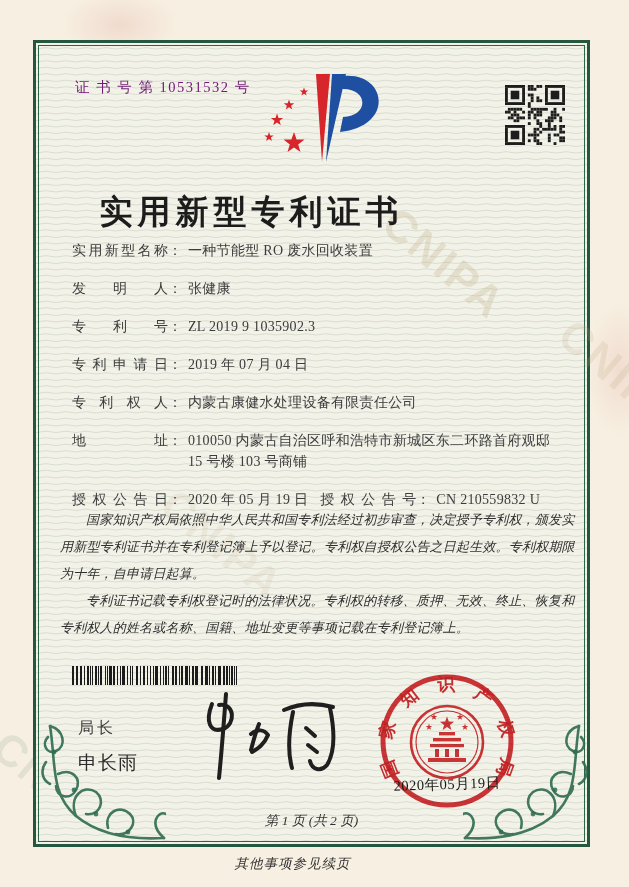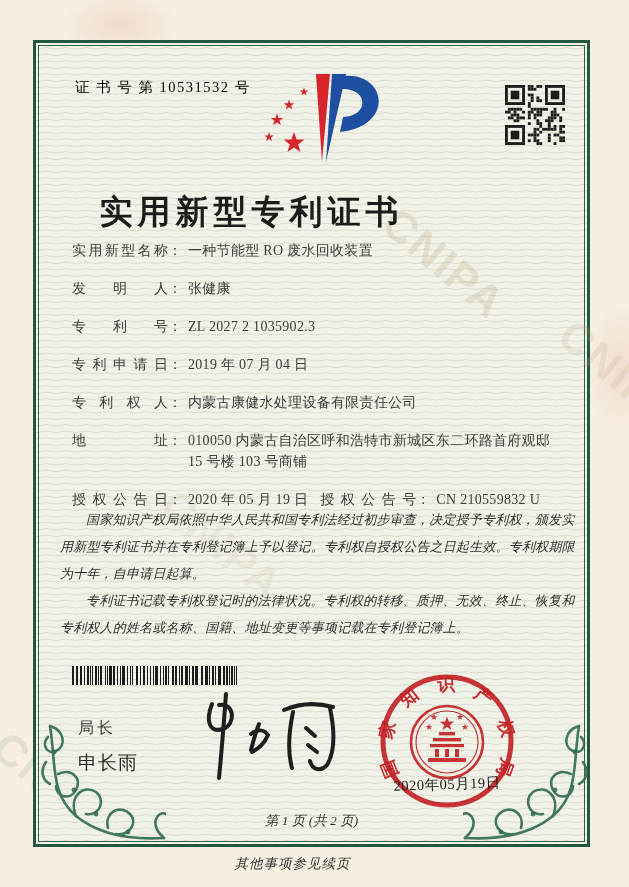--- a/index.html
+++ b/index.html
@@ -31,21 +31,21 @@
     border:3px solid #24573f;background:#f3f2e9;
   }
   .frame-inner{position:absolute;inset:2px;border:1px solid #2f6347;pointer-events:none;}
   .waves{position:absolute;inset:0;width:100%;height:100%;}
   
   .flourish{position:absolute;width:132px;height:122px;}
   .fl-left{left:34px;top:722px;}
   .fl-right{left:463px;top:722px;transform:scaleX(-1);}
   
   .certno{
-    position:absolute;left:75px;top:78px;font-size:14.5px;color:#000000;
+    position:absolute;left:75px;top:78px;font-size:14.5px;color:#701a75;
     letter-spacing:1.5px;
   }
   .logo{position:absolute;left:256px;top:70px;}
   .qr{position:absolute;left:505px;top:85px;}
   .title{
     position:absolute;left:0;top:158px;width:503px;text-align:center;
     font-size:33px;font-weight:bold;color:#1c1c1c;letter-spacing:5px;margin-top:32px;
   }
   
   .fields{position:absolute;left:72px;top:240px;width:490px;font-size:14px;color:#3c3c3c;}
@@ -417,21 +417,21 @@
       <span class="fvalue">一种节能型 RO 废水回收装置</span>
     </div>
     <div class="frow">
       <span class="flabel">发明人</span>
         <span class="colon">：</span>
       <span class="fvalue">张健康</span>
     </div>
     <div class="frow">
       <span class="flabel">专利号</span>
         <span class="colon">：</span>
-      <span class="fvalue">ZL 2027 2 1035902.3</span>
+      <span class="fvalue">ZL 2019 9 1035902.3</span>
     </div>
     <div class="frow">
       <span class="flabel">专利申请日</span>
         <span class="colon">：</span>
       <span class="fvalue">2019 年 07 月 04 日</span>
     </div>
     <div class="frow">
       <span class="flabel">专利权人</span>
         <span class="colon">：</span>
       <span class="fvalue">内蒙古康健水处理设备有限责任公司</span>

